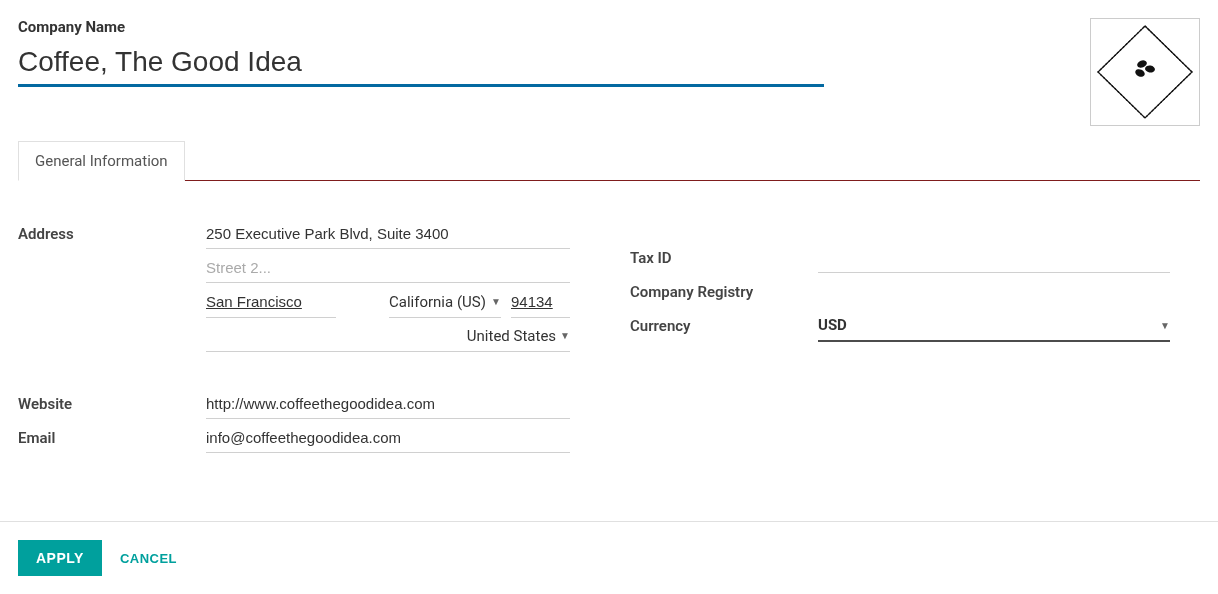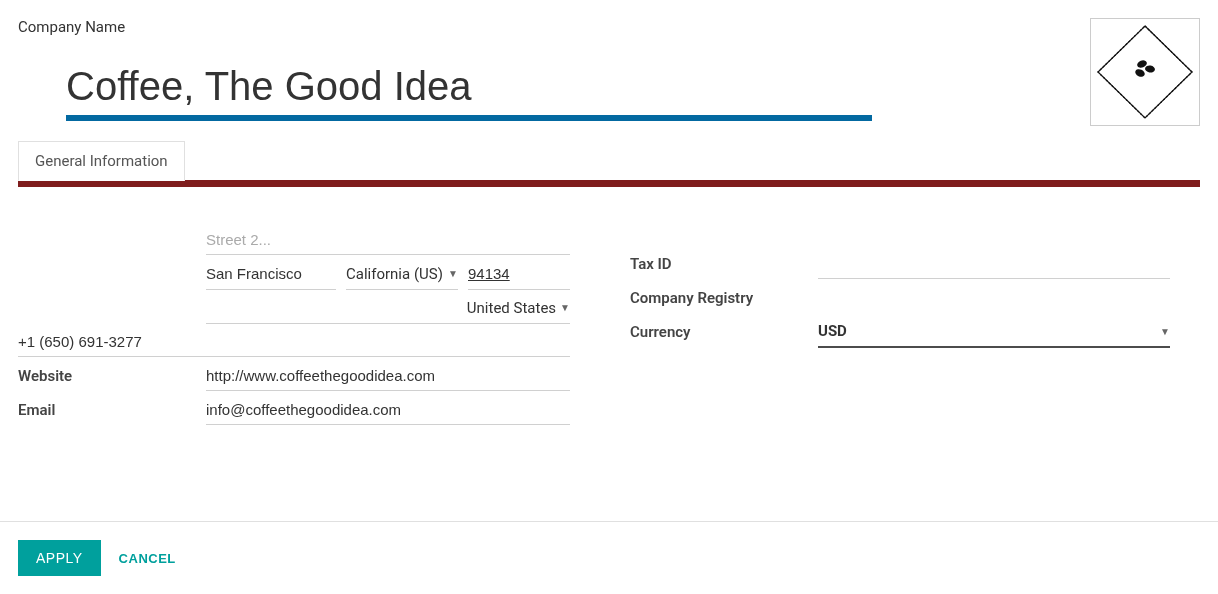--- a/index.html
+++ b/index.html
@@ -19,49 +19,48 @@
     display: flex;
     justify-content: space-between;
     align-items: flex-start;
   }
   .title-block {
     flex: 1;
     max-width: 806px;
   }
   .label-company-name {
     font-size: 15px;
+    font-weight: 700;
+    color: #333;
+    margin-bottom: 4px;
+  }
+  .company-name-input {
+    font-size: 28px;
     font-weight: 400;
     color: #333;
-    margin-bottom: 22px;
-  }
-  .company-name-input {
-    font-size: 40px;
-    font-weight: 400;
-    color: #333;
-    border: none;
-    border-bottom: 6px solid #0369a1;
+    border: none;
+    border-bottom: 3px solid #0369a1;
     outline: none;
     width: 100%;
     padding: 6px 0 6px 0;
     background: transparent;
-    margin-left: 48px;
   }
   .logo-box {
     width: 110px;
     height: 108px;
     border: 1px solid #ccc;
     display: flex;
     align-items: center;
     justify-content: center;
     margin-left: 20px;
   }
   .logo-box svg { display: block; }
   .tabs-row {
     margin-top: 14px;
-    border-bottom: 7px solid #7f1d1d;
+    border-bottom: 1px solid #7f1d1d;
     display: flex;
   }
   .tab {
     padding: 10px 16px;
     font-size: 15px;
     color: #555;
     border: 1px solid #e0e0e0;
     border-bottom: 1px solid #fff;
     background: #fff;
     position: relative;
@@ -125,40 +124,40 @@
   }
   .caret {
     color: #666;
     font-size: 10px;
     margin-left: 4px;
   }
   .addr-row2 {
     display: flex;
     gap: 10px;
   }
-  .addr-city { flex: 0 0 130px; }
-  .addr-state { flex: 0 0 112px; }
+  .addr-city { flex: 0 0 130px; text-decoration: underline; }
+  .addr-state { flex: 0 0 112px; margin-left: 43px; }
   .addr-zip { flex: 1; text-decoration: underline; }
   .footer {
     position: absolute;
     bottom: 0;
     left: 0;
     right: 0;
     border-top: 1px solid #e0e0e0;
     padding: 18px;
     display: flex;
     gap: 18px;
     align-items: center;
   }
   .btn-apply {
     background: #00a09d;
     color: #fff;
     border: none;
     font-size: 14px;
-    font-weight: 400;
+    font-weight: 700;
     letter-spacing: 0.5px;
     padding: 10px 18px;
     cursor: pointer;
   }
   .btn-cancel {
     background: transparent;
     border: none;
     color: #00a09d;
     font-size: 13px;
     font-weight: 600;
@@ -190,20 +189,26 @@
   </div>
 
   <div class="tabs-row">
     <div class="tab">General Information</div>
   </div>
 
   <div class="form-area">
 
     <div class="col col-left">
 
+      <div class="field-row">
+        <div class="field-label">Address</div>
+        <div class="field-value">
+          <input class="txt-input" value="250 Executive Park Blvd, Suite 3400" style="">
+        </div>
+      </div>
 
       <div class="field-row">
         <div class="field-label"></div>
         <div class="field-value">
           <input class="txt-input" placeholder="Street 2..." style="">
         </div>
       </div>
 
       <div class="field-row">
         <div class="field-label"></div>
@@ -221,23 +226,20 @@
         <div class="field-label"></div>
         <div class="field-value">
           <div class="select-wrap" style="width:100%;text-align:right;">
             <span class="select-text">United States</span>
             <span class="caret">▼</span>
           </div>
         </div>
       </div>
 
       <div class="field-row">
-        <div class="field-value">
-          <input class="txt-input" value="+1 (650) 691-3277" style="">
-        </div>
       </div>
 
       <div class="field-row">
         <div class="field-label">Website</div>
         <div class="field-value">
           <input class="txt-input" value="http://www.coffeethegoodidea.com" style="">
         </div>
       </div>
 
       <div class="field-row">

